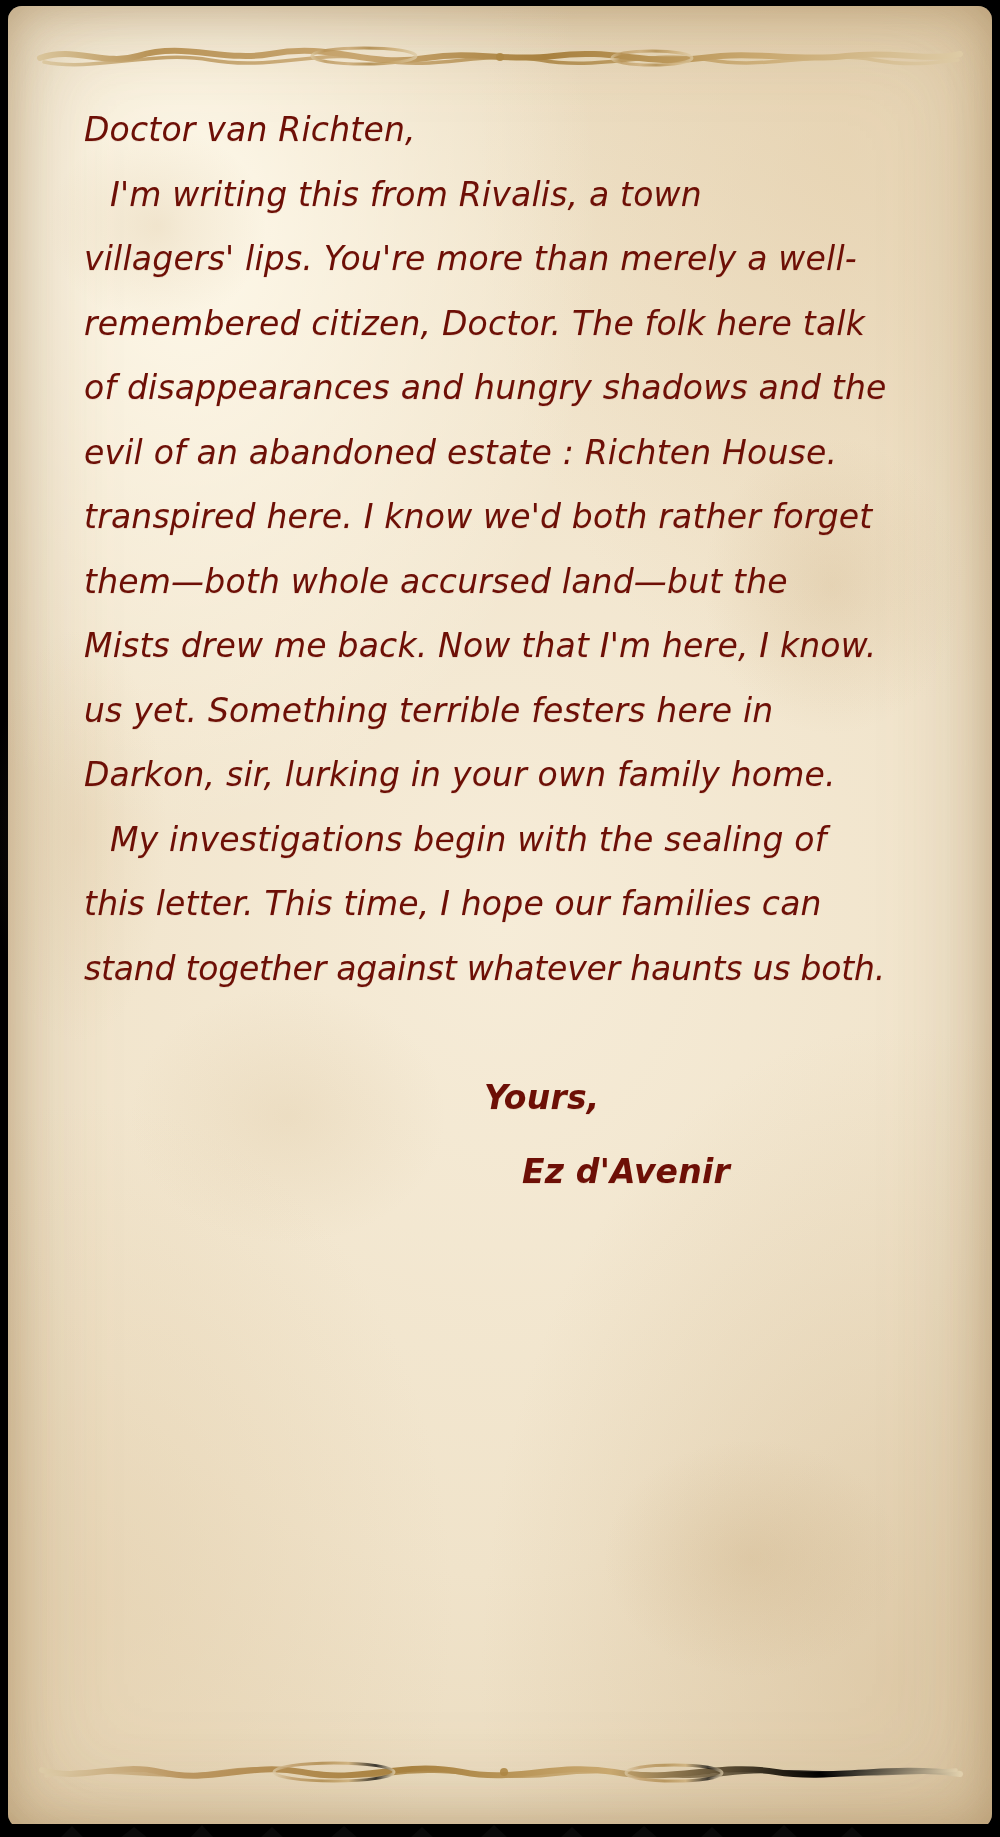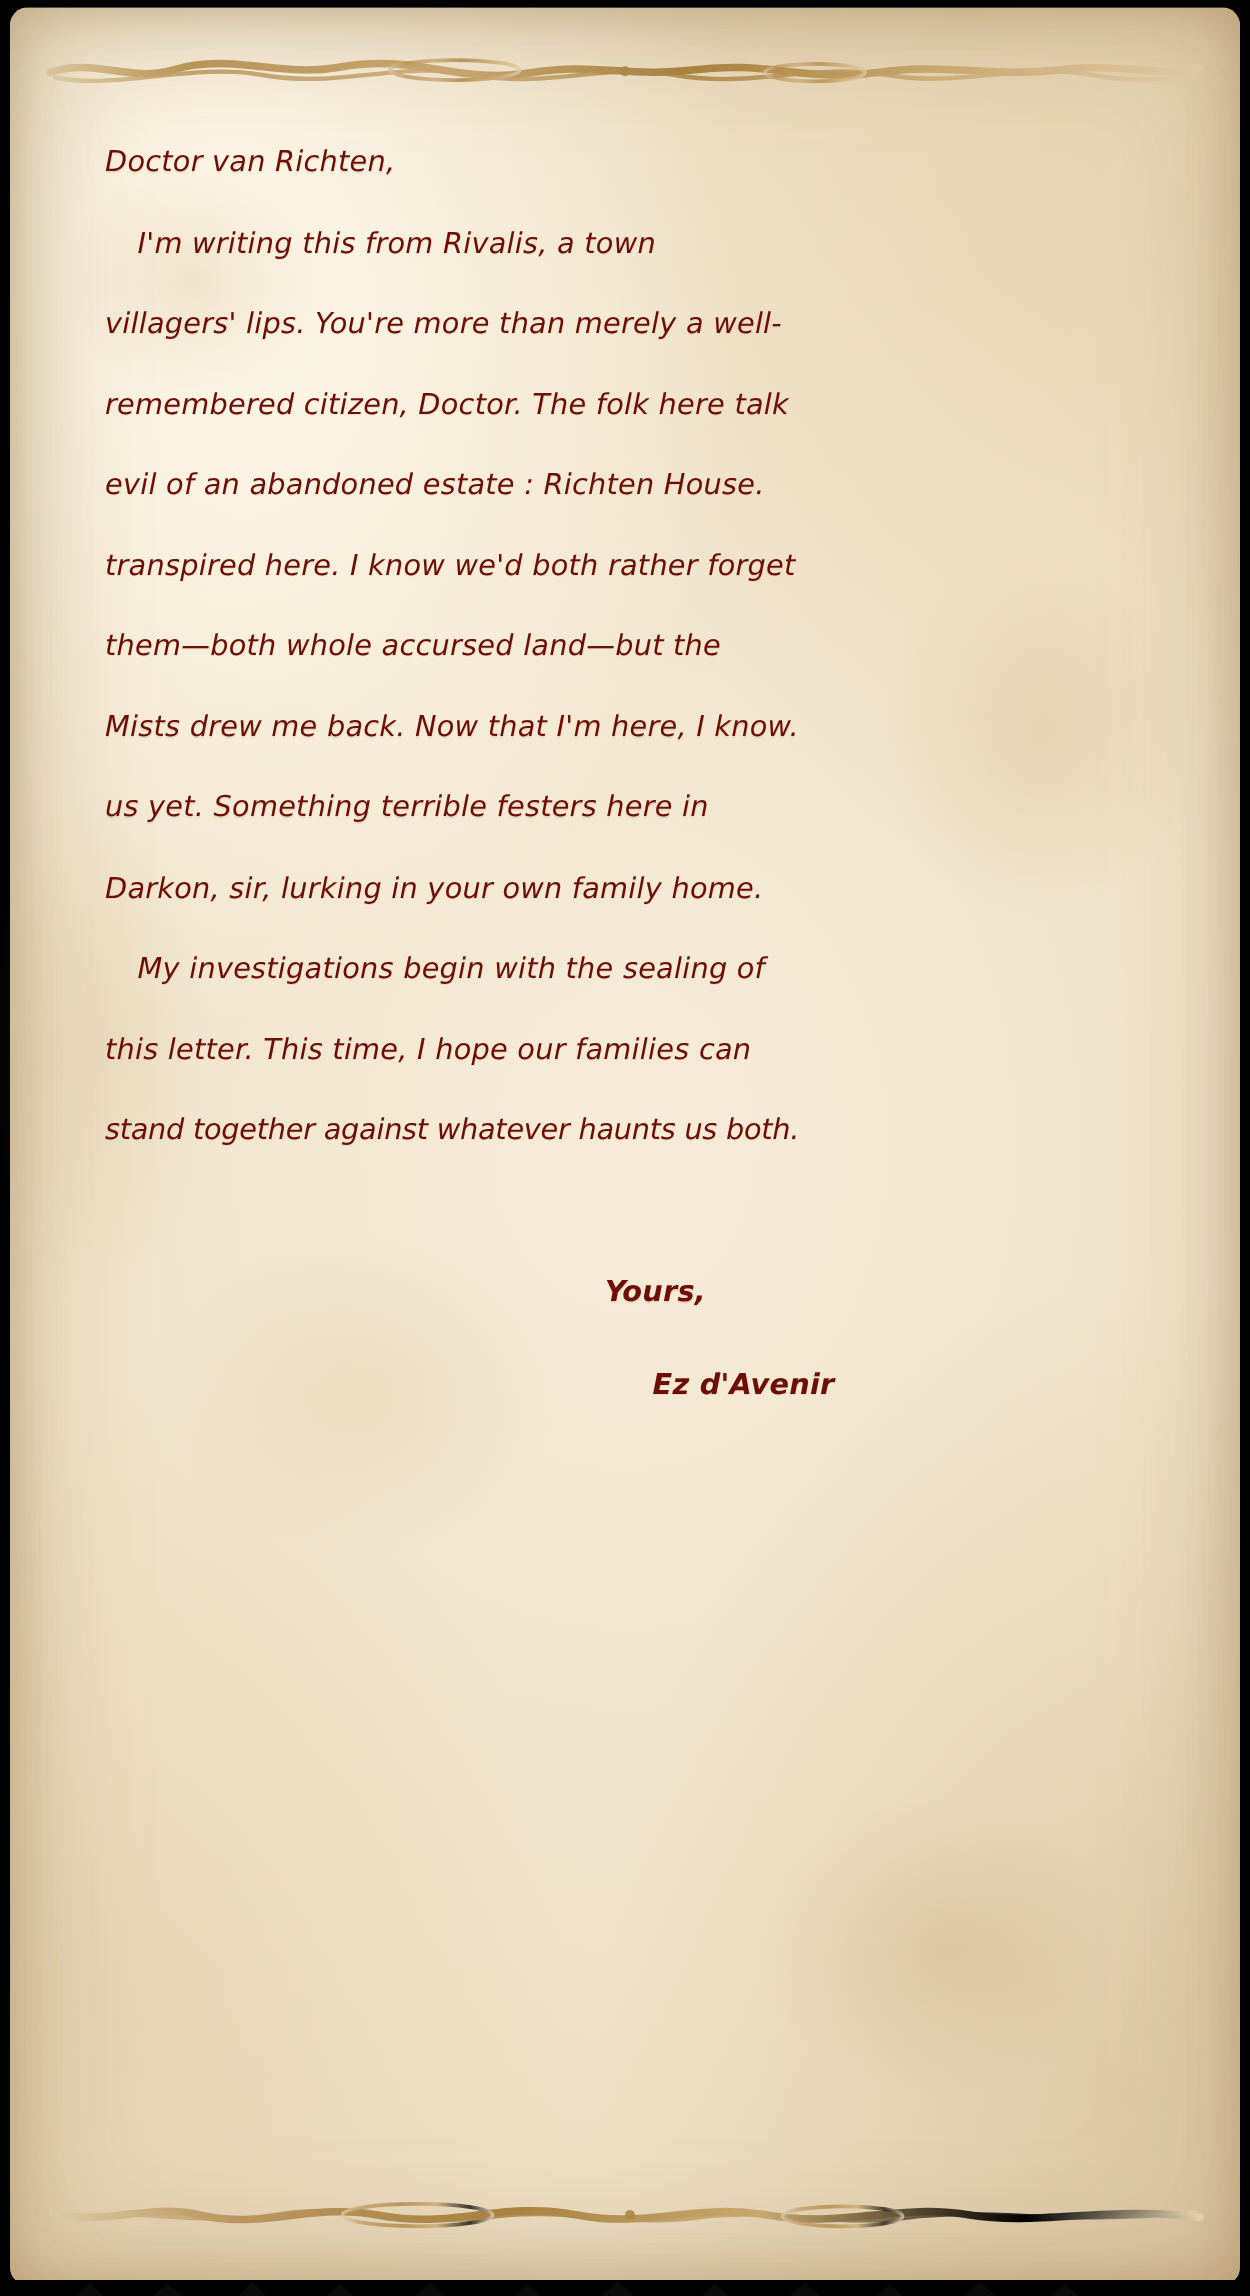--- a/index.html
+++ b/index.html
@@ -81,21 +81,21 @@
     left: 76px;
     top: 92px;
     width: 830px;
     color: #6a0d06;
   }
 
   .line {
     font-family: "DejaVu Sans", sans-serif;
     font-style: italic;
     font-weight: 400;
-    font-size: 23px;
+    font-size: 33px;
     line-height: 64.5px;
     letter-spacing: 0.2px;
     color: #6d0f06;
     white-space: pre;
     text-shadow: 0 1px 0 rgba(120,50,20,0.10);
   }
   .line.indent { padding-left: 26px; }
   .line.tight { letter-spacing: -0.2px; }
 
   .signoff {
@@ -143,20 +143,21 @@
         <circle cx="466" cy="25" r="4" fill="#ad8644" opacity="0.9"></circle>
       </svg>
     </div>
 
     <div class="letter-body">
       <div class="line">Doctor van Richten,</div>
 
       <div class="line indent">I'm writing this from Rivalis, a town</div>
       <div class="line">villagers' lips. You're more than merely a well-</div>
       <div class="line">remembered citizen, Doctor. The folk here talk</div>
+      <div class="line">of disappearances and hungry shadows and the</div>
       <div class="line">evil of an abandoned estate : Richten House.</div>
 
       <div class="line">transpired here. I know we'd both rather forget</div>
       <div class="line">them—both whole accursed land—but the</div>
       <div class="line">Mists drew me back. Now that I'm here, I know.</div>
       <div class="line">us yet. Something terrible festers here in</div>
       <div class="line">Darkon, sir, lurking in your own family home.</div>
 
       <div class="line indent">My investigations begin with the sealing of</div>
       <div class="line">this letter. This time, I hope our families can</div>

